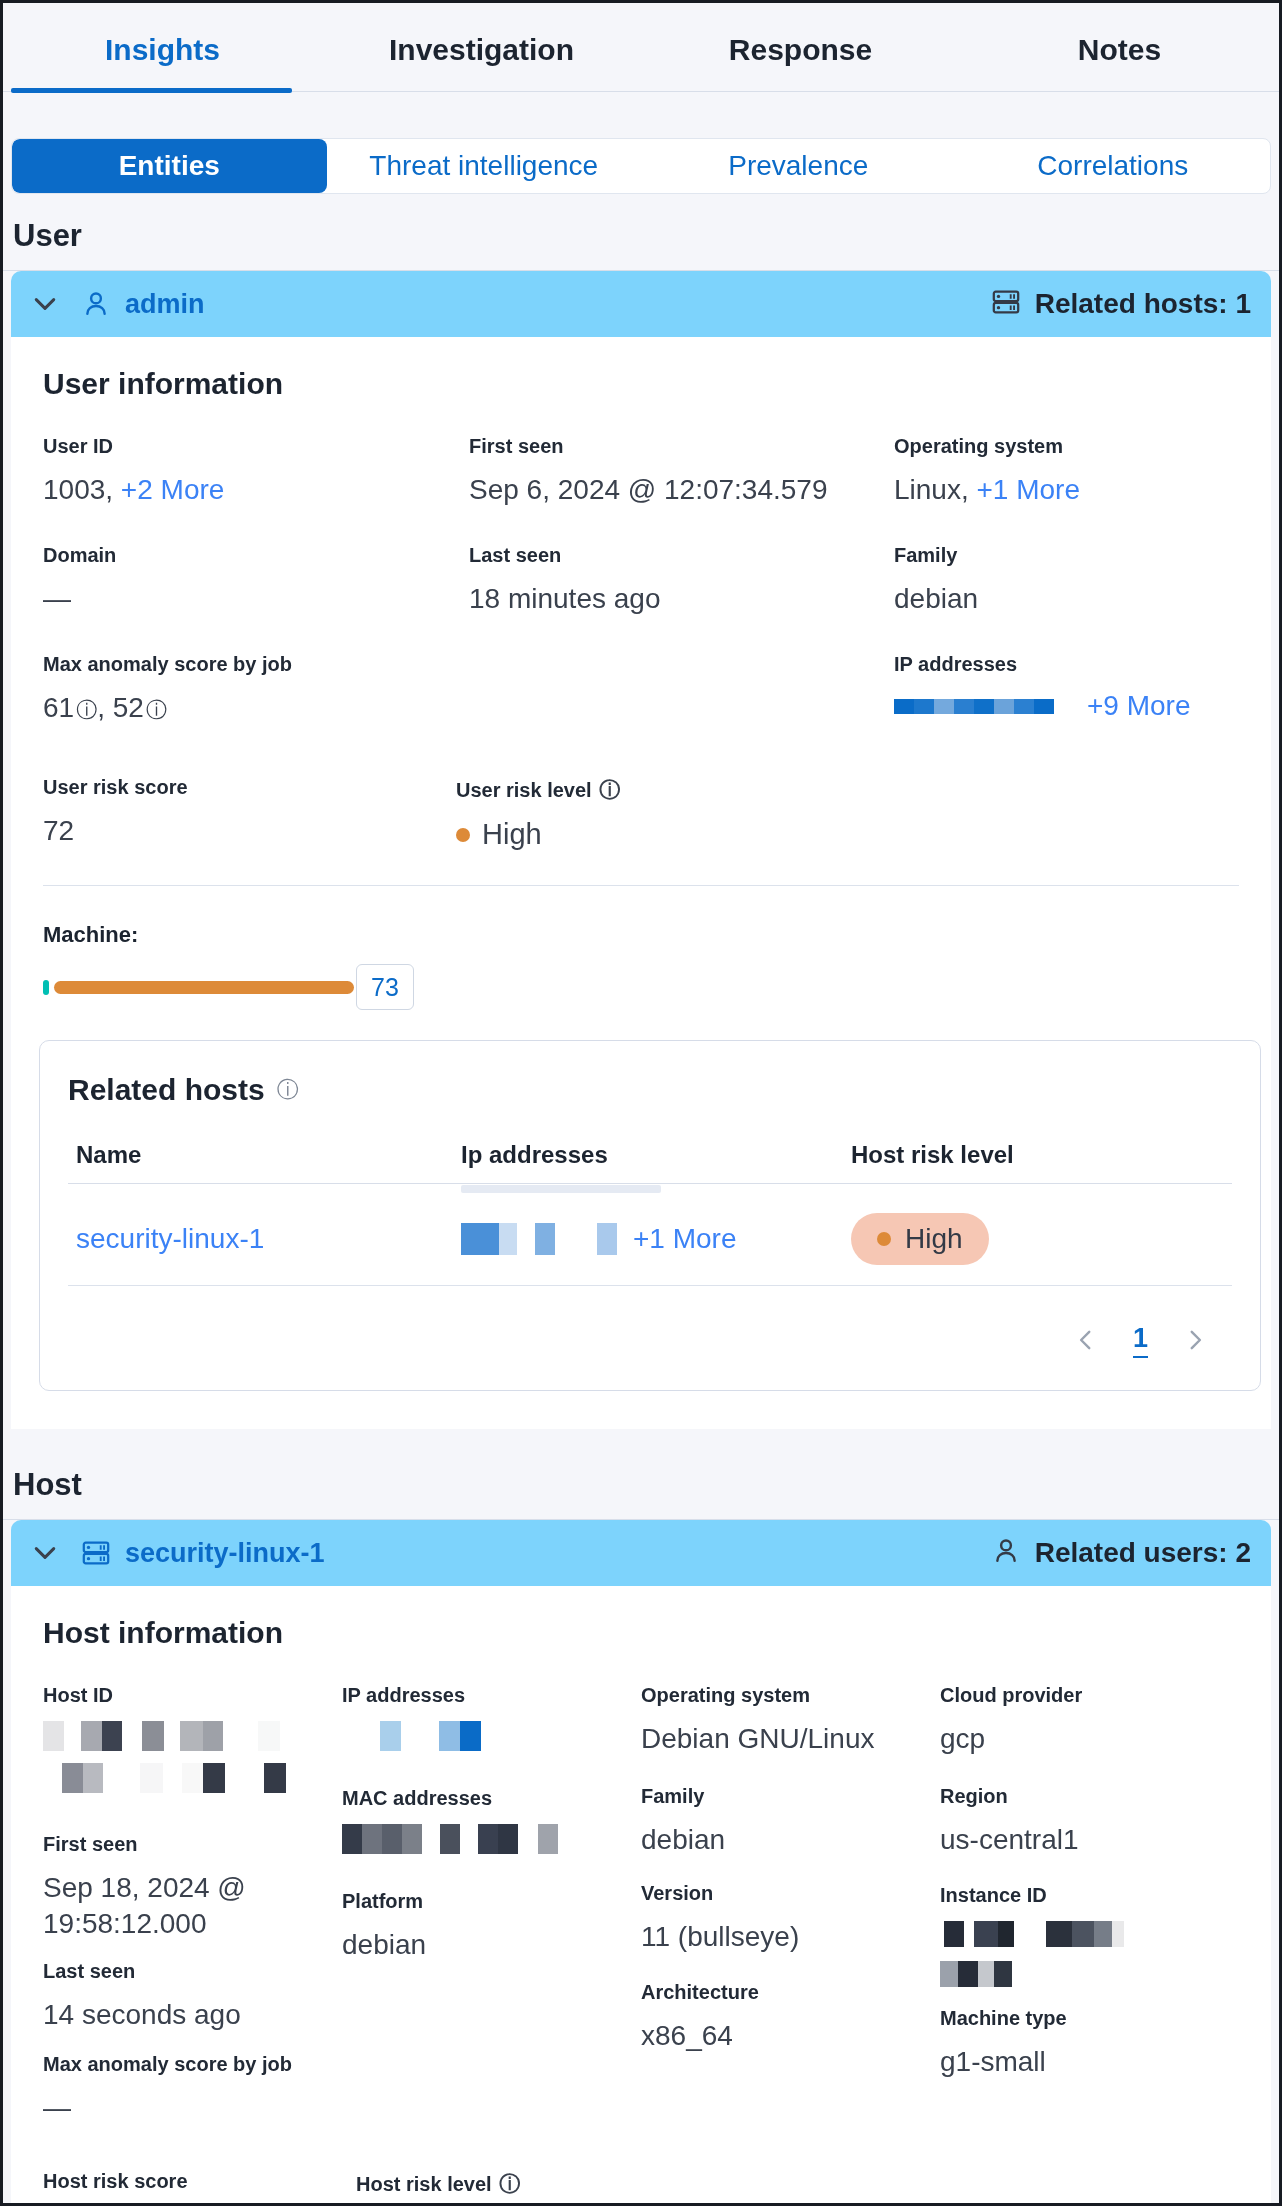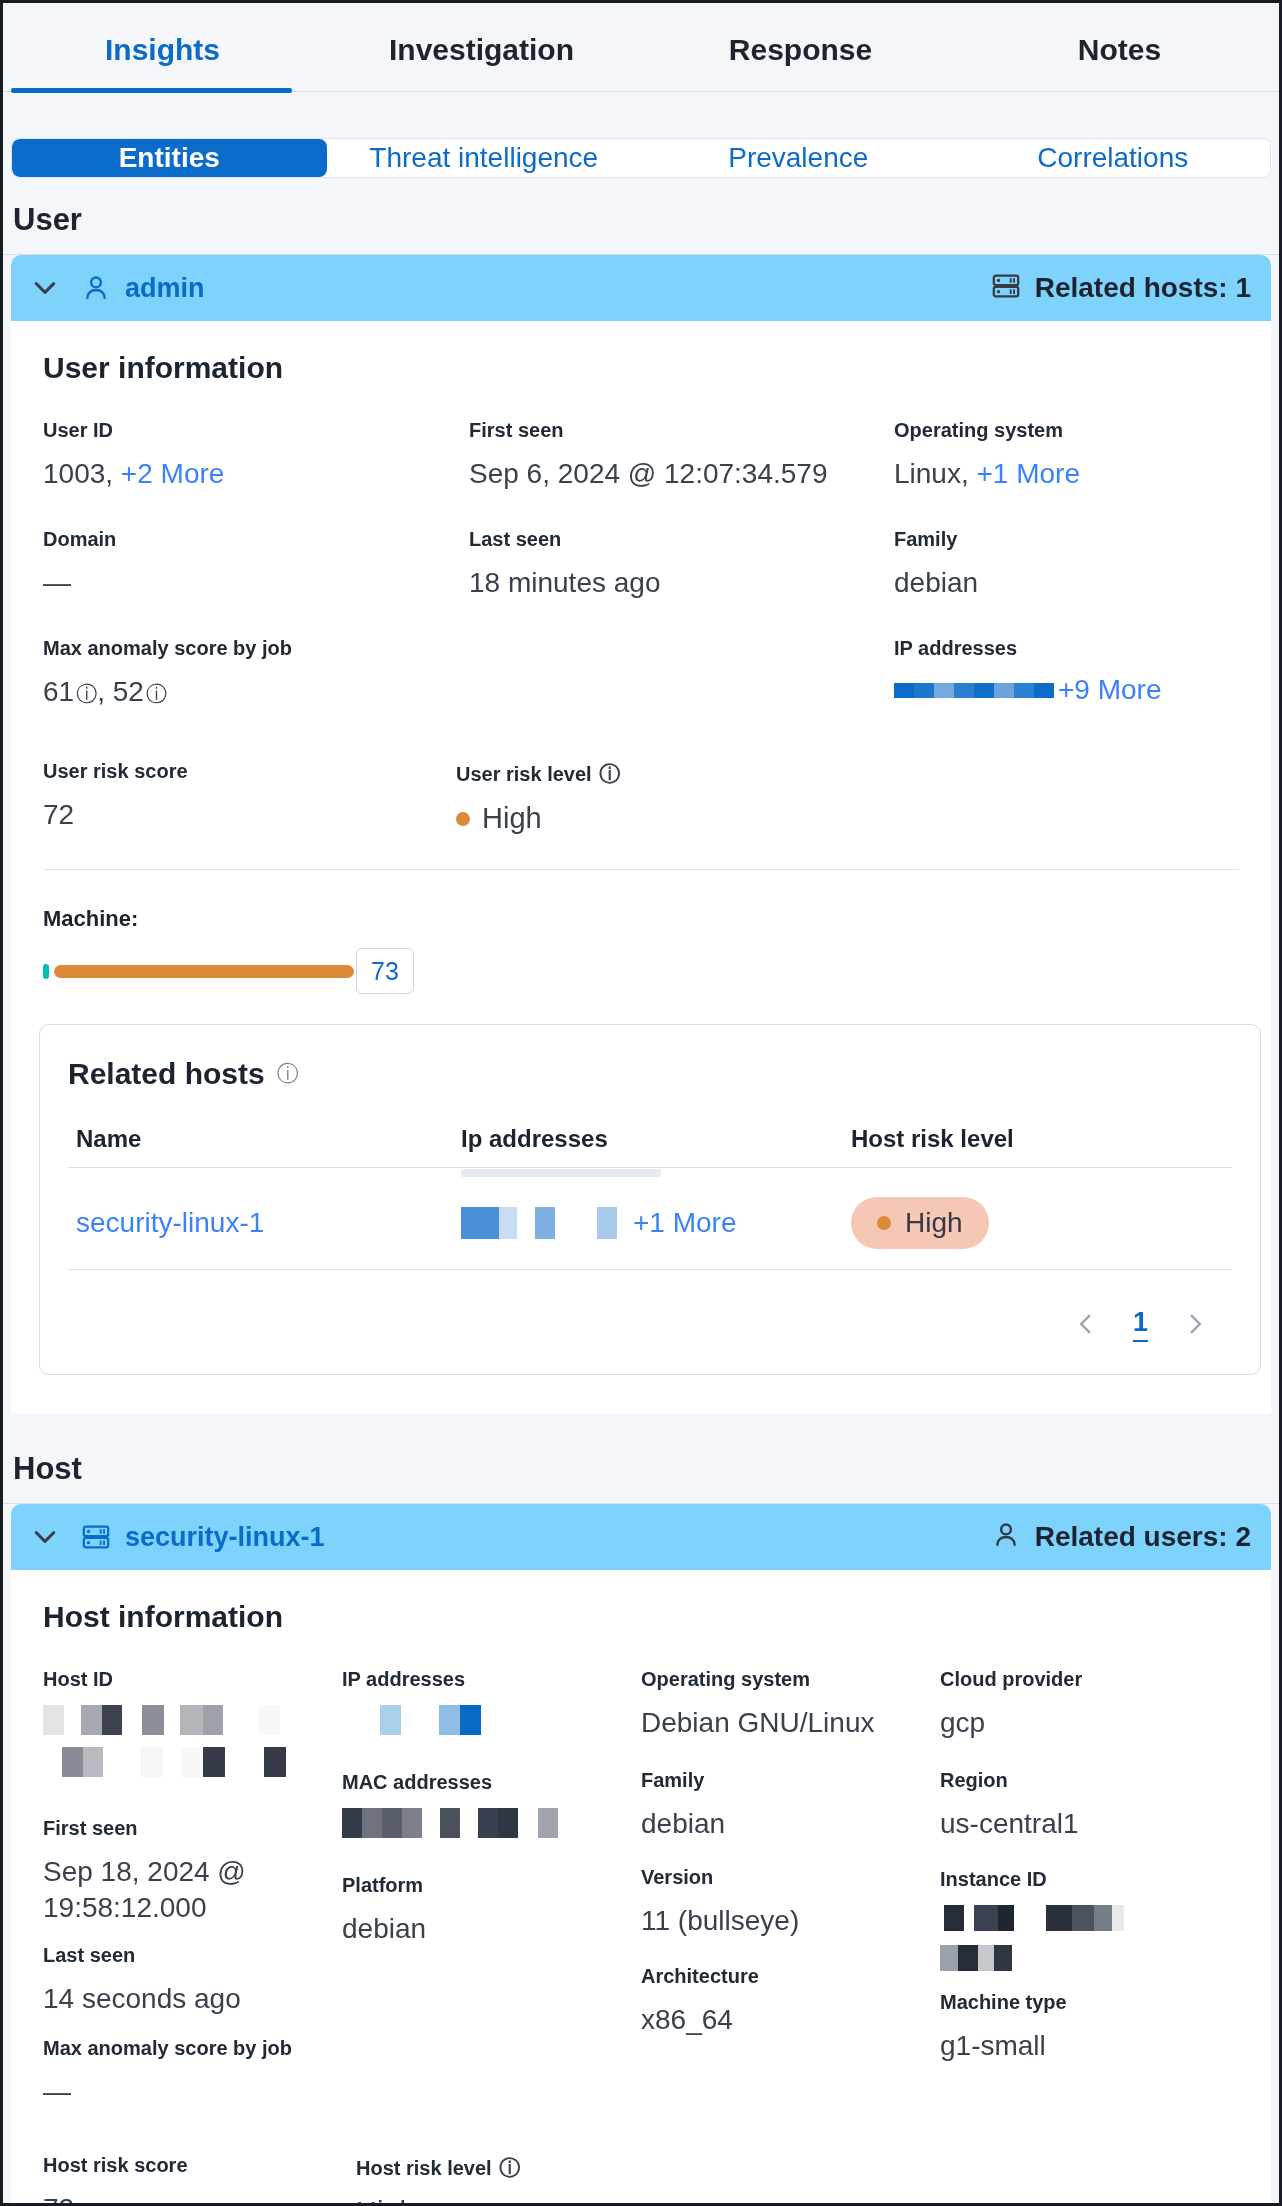--- a/index.html
+++ b/index.html
@@ -11,21 +11,21 @@
   }
   
   .tabs{display:flex;border-bottom:1px solid #d8dee9;padding-top:10px;}
   .tab{flex:1;text-align:center;padding:20px 0 24px;font-size:30px;font-weight:700;
        color:#1c2430;position:relative;cursor:pointer;}
   .tab.active{color:#0b6bc8;}
   .tab.active::after{content:"";position:absolute;left:8px;right:30px;bottom:-2px;height:5px;
        background:#0b6bc8;border-radius:2px;}
   
   .subtabs{display:flex;background:#fff;border:1px solid #e0e6ef;border-radius:8px;
-       margin:46px 8px 0;height:40px;overflow:hidden;}
+       margin:46px 8px 0;height:56px;overflow:hidden;}
   .subtab{flex:1;display:flex;align-items:center;justify-content:center;
        font-size:28px;color:#0b6bc8;font-weight:500;cursor:pointer;}
   .subtab.active{background:#0b6bc8;color:#fff;font-weight:700;border-radius:8px;}
   
   .section-heading{font-size:31px;font-weight:700;color:#1c2430;margin:0;
        padding:24px 0 16px 10px;border-bottom:1px solid #d8dee9;}
   
   .accordion{margin:0 8px;border-radius:10px 10px 0 0;overflow:hidden;}
   .acc-header{display:flex;align-items:center;height:66px;background:#7dd3fc;
        padding:0 20px;cursor:pointer;}
@@ -48,21 +48,21 @@
   .inline-info{font-size:21px;color:#3a414d;margin-left:2px;}
   .mb40{margin-bottom:40px;} .mb36{margin-bottom:36px;} .mb28{margin-bottom:28px;}
   .mb26{margin-bottom:26px;} .mb24{margin-bottom:24px;} .mb20{margin-bottom:20px;}
   .mb18{margin-bottom:18px;}
   
   .blocks{display:flex;align-items:center;}
   .h30{height:30px;} .h26{height:26px;} .h32{height:32px;} .h15{height:15px;}
   .blk{display:inline-block;height:100%;}
   .stack{display:flex;flex-direction:column;gap:12px;}
   .indent{margin-left:19px;}
-  .ipbar-row{display:flex;align-items:center;gap:4px;}
+  .ipbar-row{display:flex;align-items:center;gap:33px;}
   
   .riskrow{display:grid;grid-template-columns:413px 1fr;padding:0 32px;margin-top:48px;}
   .riskrow.host{grid-template-columns:313px 1fr;margin-top:44px;}
   .risk-level-value{display:flex;align-items:center;gap:12px;font-size:29px;color:#3a414d;}
   .dot{width:14px;height:14px;border-radius:50%;background:#dd8a38;flex:0 0 auto;}
   .divider{border:none;border-top:1px solid #dce2ec;margin:34px 32px 0;}
   
   .alerts{padding:0 32px;margin-top:36px;}
   .alerts-label{font-size:22px;font-weight:700;color:#1c2430;}
   .bar-row{display:flex;align-items:center;margin-top:16px;}

